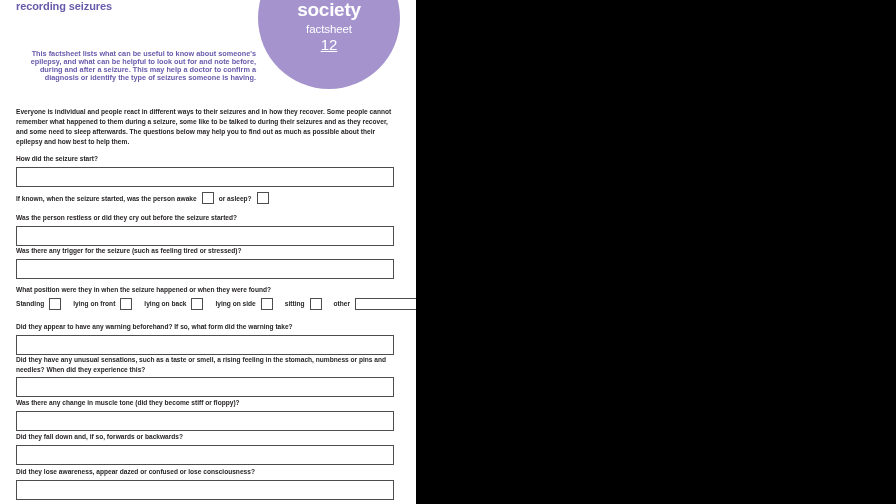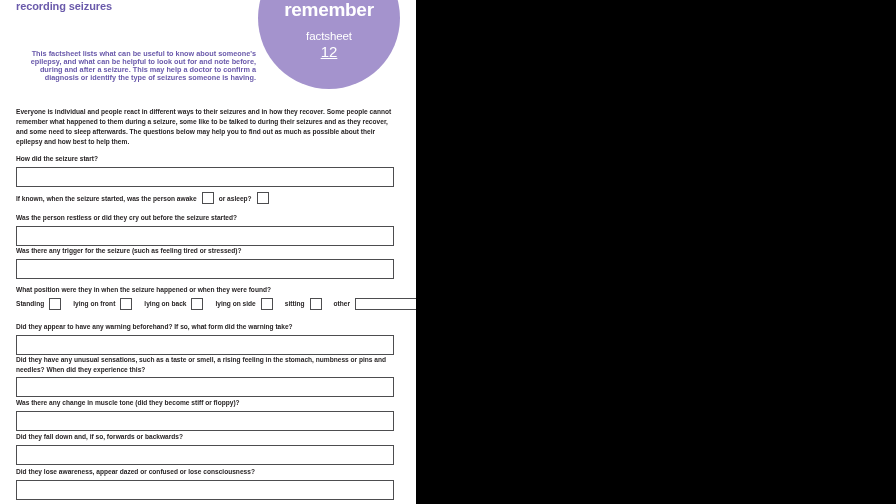--- a/index.html
+++ b/index.html
@@ -51,21 +51,21 @@
     display: block;
     font-size: 19px;
     line-height: 16.5px;
     font-weight: bold;
     letter-spacing: -0.3px;
   }
   .logo-sub {
     display: block;
     font-size: 11.5px;
     line-height: 14px;
-    margin-top: 10px;
+    margin-top: 3px;
     letter-spacing: -0.1px;
   }
   .logo-num {
     display: block;
     font-size: 15px;
     line-height: 16px;
     margin-top: 1px;
     text-decoration: underline;
   }
 
@@ -167,21 +167,21 @@
     outline: none;
   }
   .gap { display: inline-block; width: 7px; flex: none; }
 </style>
 </head>
 <body>
 
 <div id="page">
 
   <div class="logo-circle">
-    <span class="logo-word">remember</span>
+    <span class="logo-word">society</span>
     <span class="logo-sub">factsheet</span>
     <span class="logo-num">12</span>
   </div>
 
   <div class="page-title">recording seizures</div>
 
   <div class="intro">This factsheet lists what can be useful to know about someone's epilepsy, and what can be helpful to look out for and note before, during and after a seizure. This may help a doctor to confirm a diagnosis or identify the type of seizures someone is having.</div>
 
   <div class="lede">Everyone is individual and people react in different ways to their seizures and in how they recover. Some people cannot remember what happened to them during a seizure, some like to be talked to during their seizures and as they recover, and some need to sleep afterwards. The questions below may help you to find out as much as possible about their epilepsy and how best to help them.</div>
 

